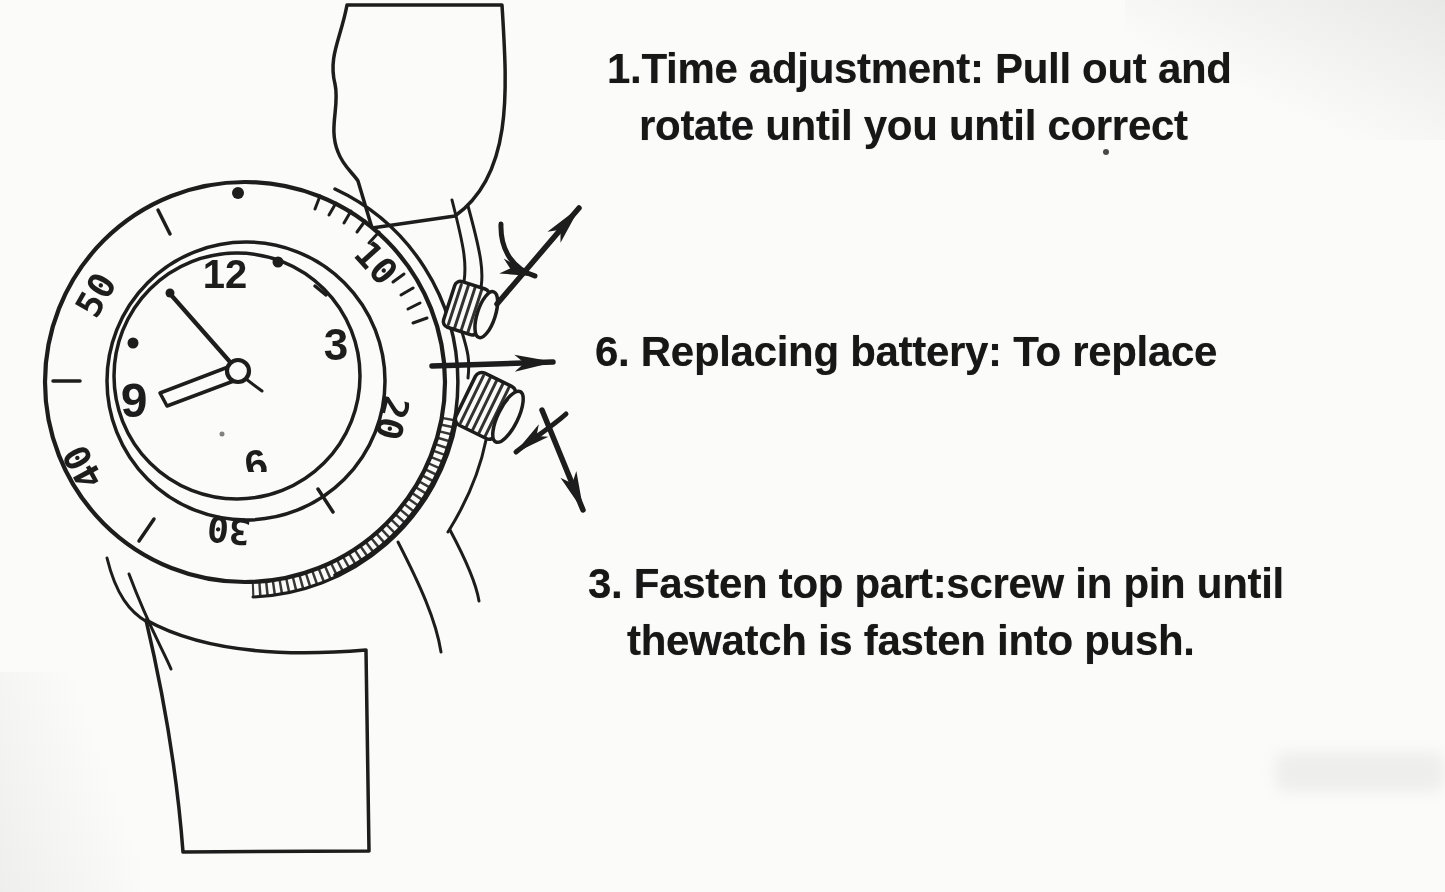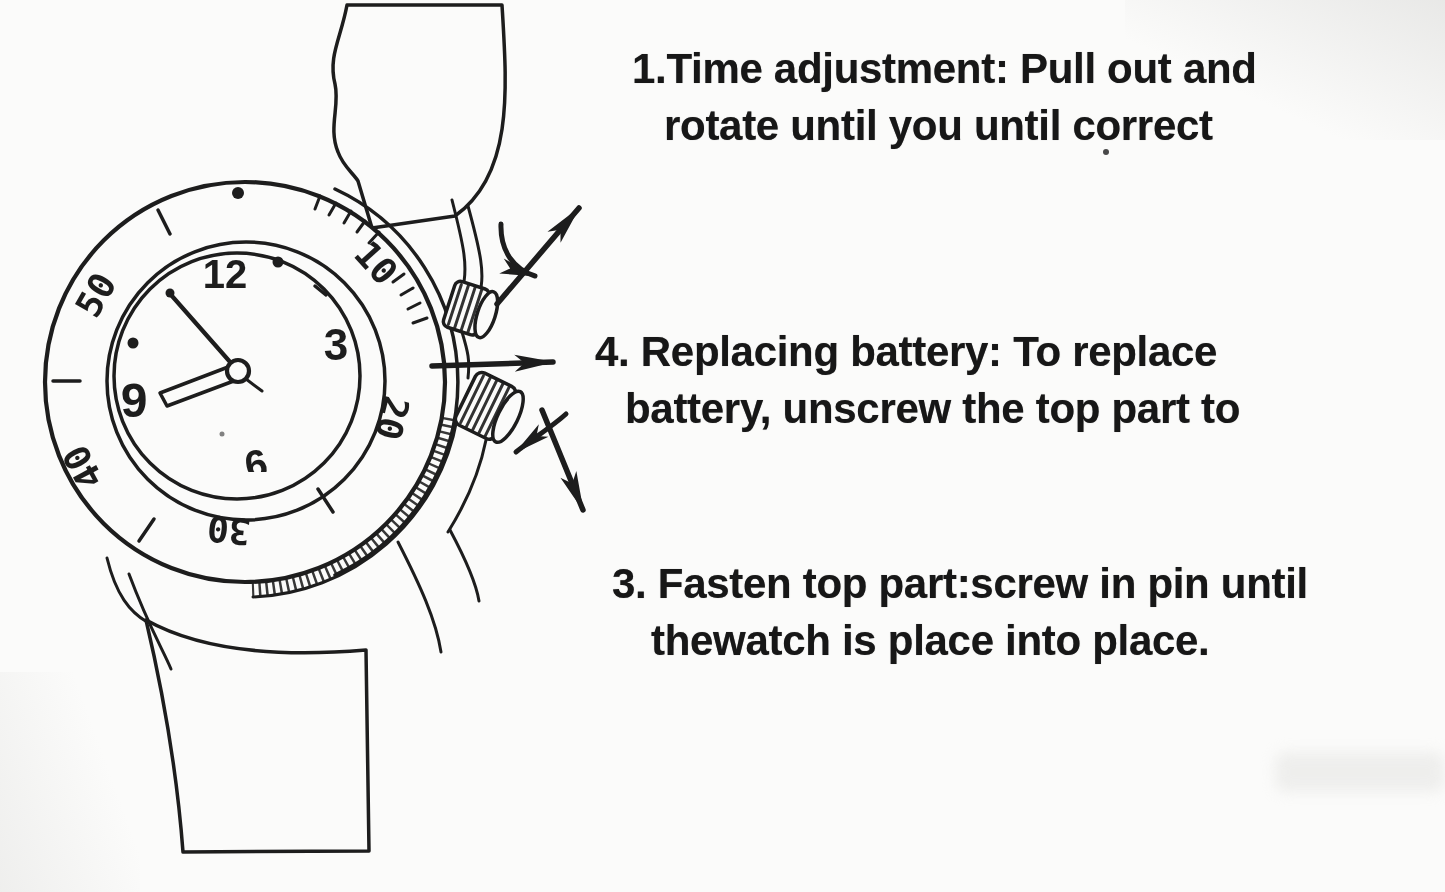--- a/index.html
+++ b/index.html
@@ -162,28 +162,27 @@
       <path class="arrow" d="M497,304 L579,208" marker-end="url(#ah)"></path>
       <path class="arrow-thin" d="M501,224 C500,252 515,270 535,276" marker-end="url(#ah)"></path>
       <path class="arrow" d="M432,366 L553,362" marker-end="url(#ah)"></path>
       <path class="arrow" d="M542,410 L583,510" marker-end="url(#ah)"></path>
       <path class="arrow-thin" d="M566,414 C554,425 534,438 516,452" marker-end="url(#ah)"></path>
     </g>
 
     <circle class="ink" cx="1106" cy="152" r="3" opacity=".8"></circle>
   </svg>
 
-  <div class="instr b1" style="left:632px; top:40px;">
+  <div class="instr b1" style="left:607px; top:40px;">
     <div class="ln">1.Time adjustment: Pull out and</div>
     <div class="ln indent">rotate until you until correct</div>
   </div>
 
   <div class="instr b2" style="left:595px; top:323px;">
-    <div class="ln">4. Replacing battery: To replace</div>
-    <div class="ln indent">battery, unscrew the top part to</div>
+    <div class="ln">6. Replacing battery: To replace</div>
   </div>
 
-  <div class="instr b3" style="left:588px; top:555px;margin-left:24px;">
+  <div class="instr b3" style="left:588px; top:555px;">
     <div class="ln">3. Fasten top part:screw in pin until</div>
-    <div class="ln indent">thewatch is place into place.</div>
+    <div class="ln indent">thewatch is fasten into push.</div>
   </div>
 
 </div>
 
 </body></html>

